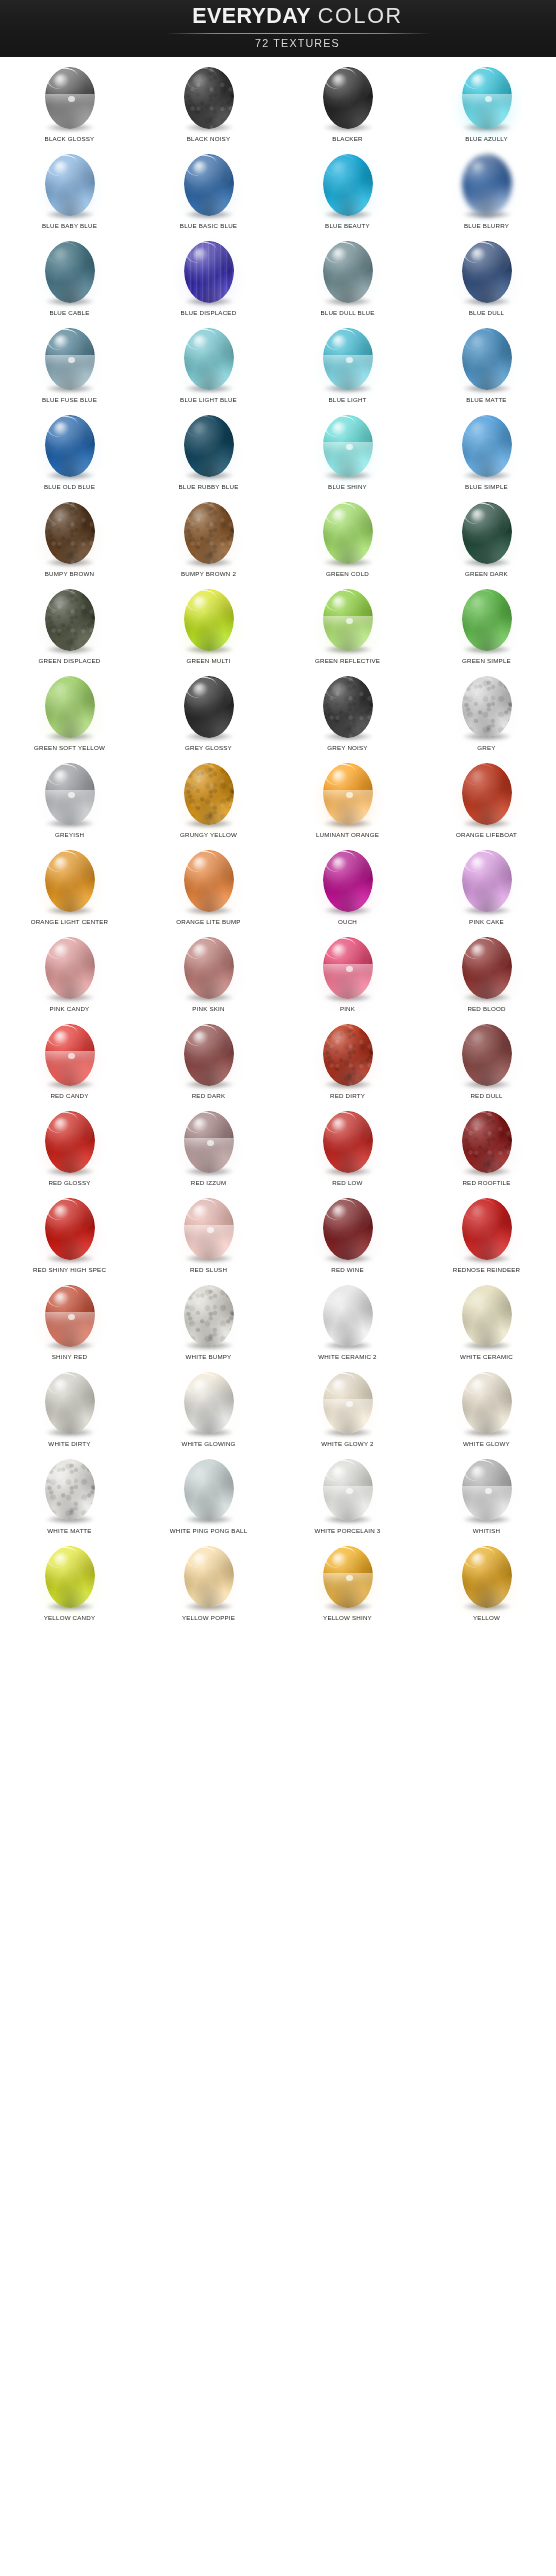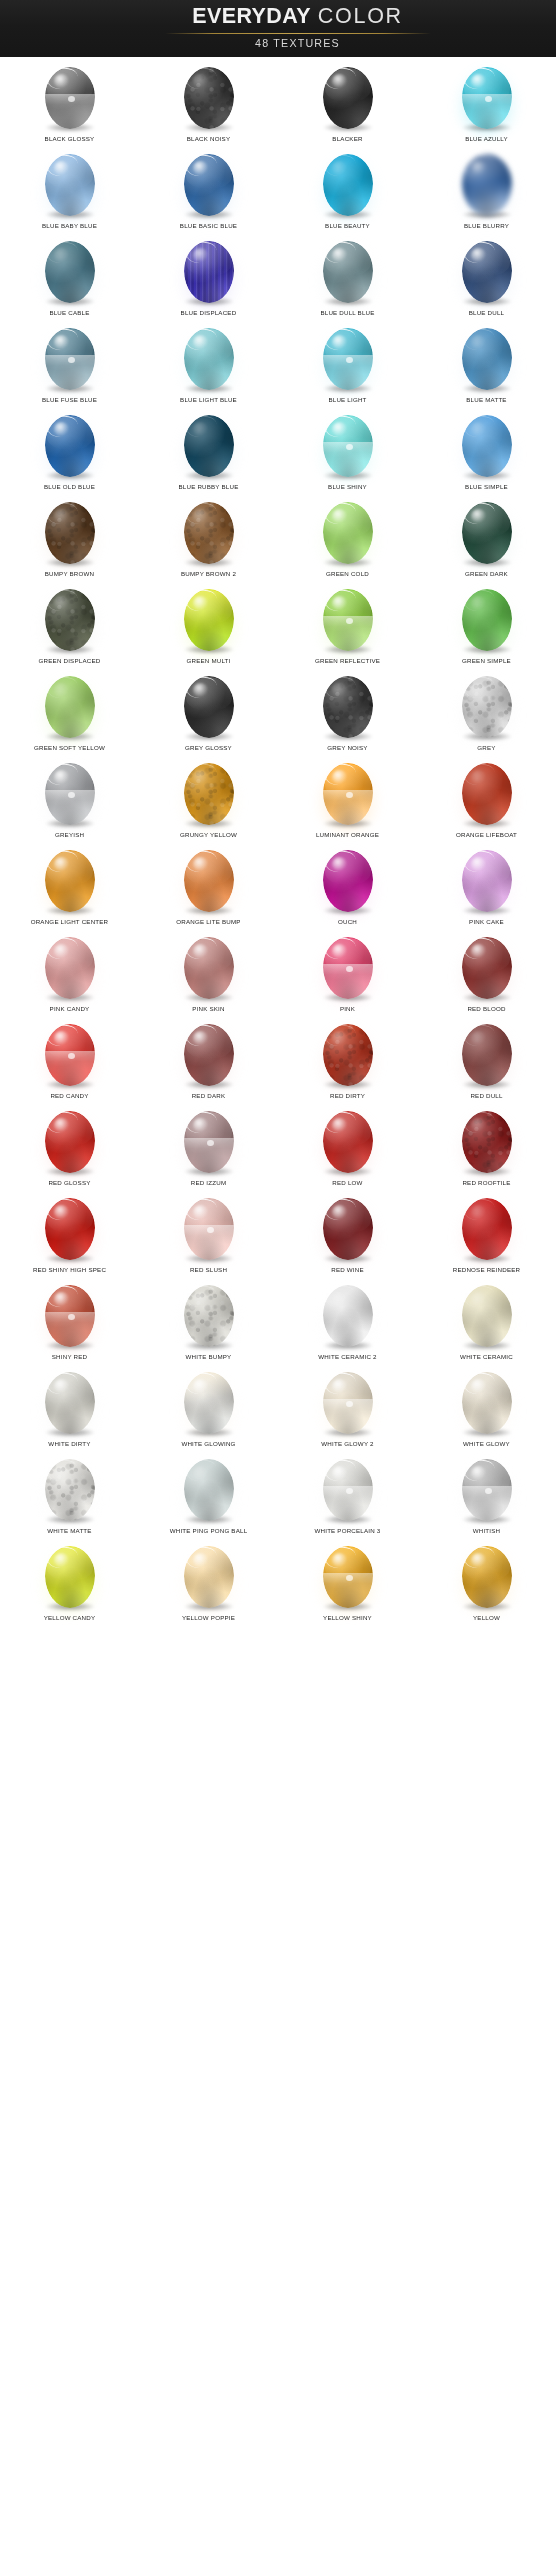--- a/index.html
+++ b/index.html
@@ -253,21 +253,21 @@
 </head>
 <body>
 
 <div id="page">
 
   <div class="banner">
     <div class="banner-title">
       <span class="strong">EVERYDAY</span><span>&nbsp;</span><span class="light">COLOR</span>
     </div>
     <div class="banner-rule"></div>
-    <div class="banner-sub">48 TEXTURES</div>
+    <div class="banner-sub">72 TEXTURES</div>
   </div>
 
   <div class="grid" id="grid">
       <div class="row">
         <div class="cell">
           <div class="sphere-wrap">
             <div class="glow"></div>
             <div class="shadow"></div>
             <div class="sphere">
               <div class="base" style="background: linear-gradient(170deg, rgb(109, 109, 109) 0%, rgb(75, 75, 75) 46%, rgb(142, 142, 142) 100%);"></div>

